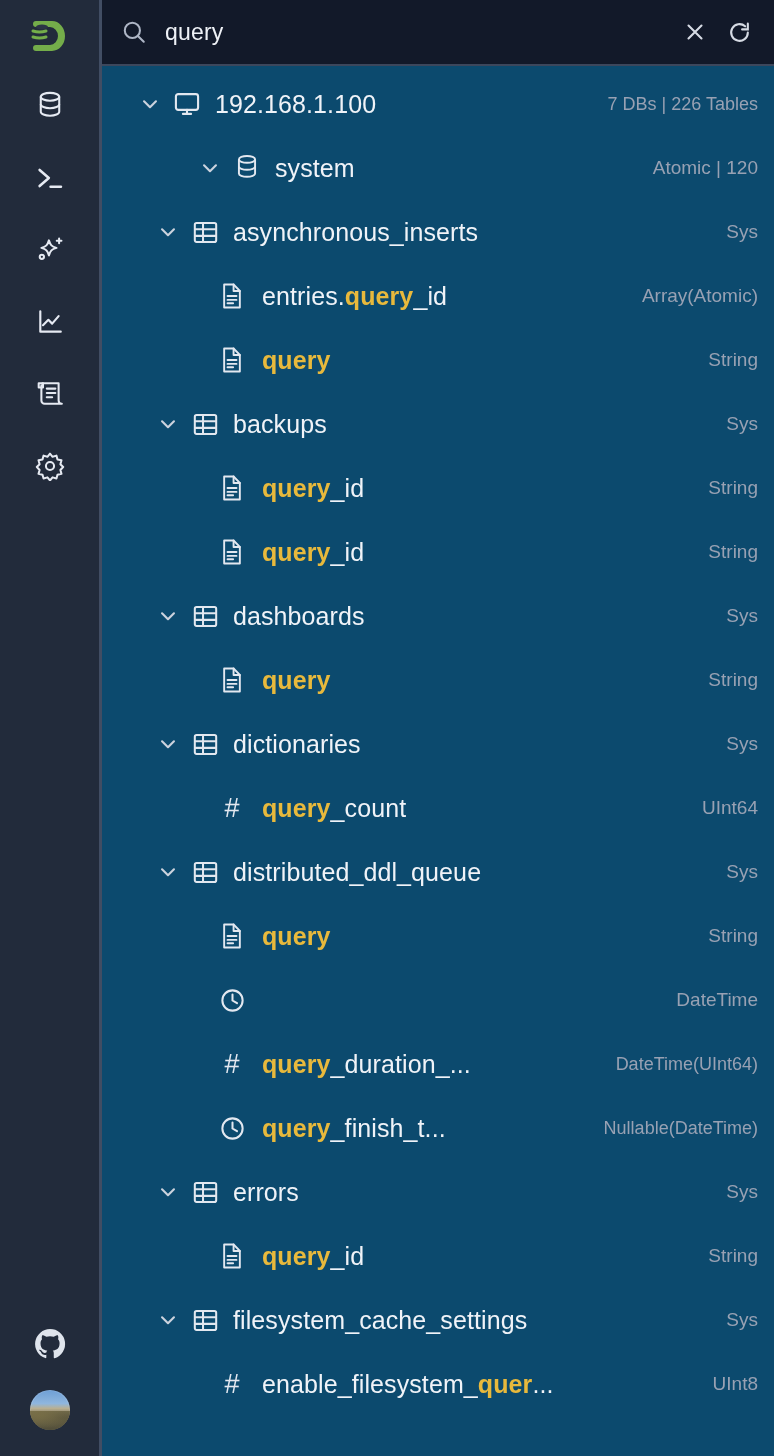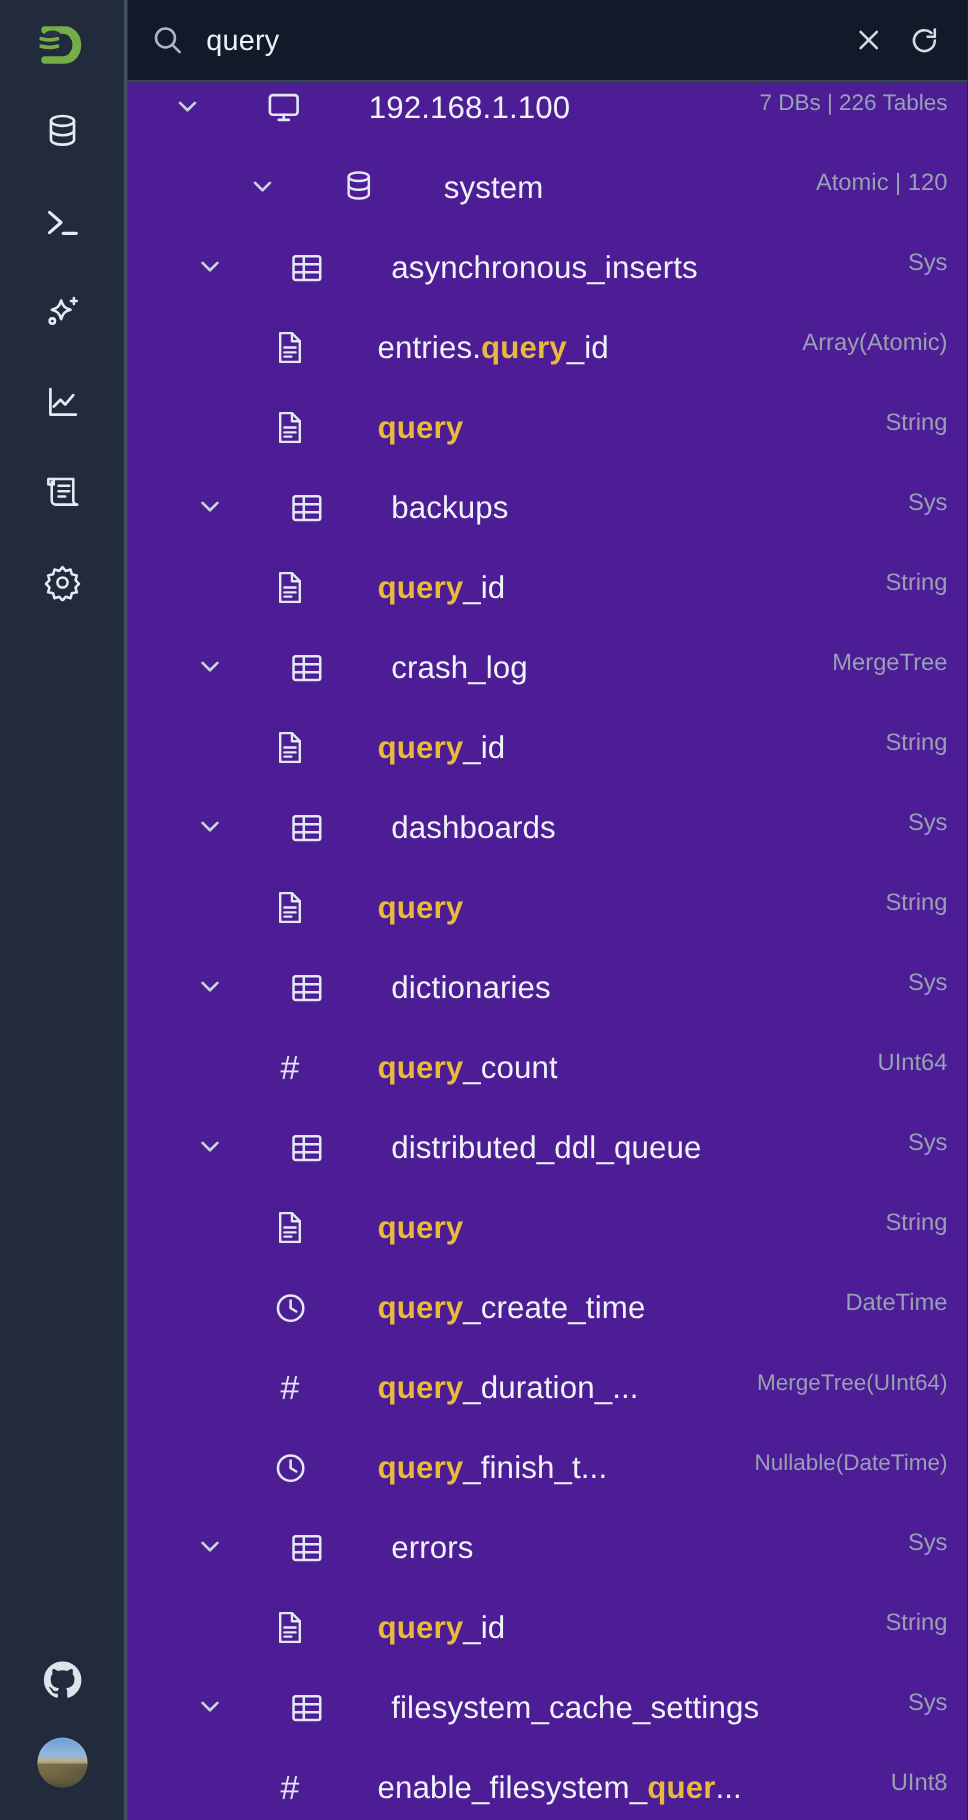--- a/index.html
+++ b/index.html
@@ -39,43 +39,43 @@
   #avatar::after{
     content:""; position:absolute; left:-6px; right:-6px; top:52%; height:50%;
     background:
       radial-gradient(ellipse at 30% 20%, rgba(120,110,70,.9), transparent 60%),
       radial-gradient(ellipse at 75% 35%, rgba(90,85,60,.9), transparent 60%),
       linear-gradient(#7b7350, #4e4b38);
   }
   .vdiv { position:absolute; left:99px; top:0; width:3px; height:1456px; background:#414d63; z-index:5; }
 
   
-  #main { flex:1 1 auto; height:100%; background:#4c1d95; display:flex; flex-direction:column; position:relative; }
+  #main { flex:1 1 auto; height:100%; background:#0c4a6e; display:flex; flex-direction:column; position:relative; }
 
   #searchbar {
     height:66px; flex:0 0 66px;
     display:flex; align-items:center;
     padding:0 18px 0 22px;
     border-bottom:2px solid #3c475c;
     background:#121929;
   }
   #searchbar .s-icon { width:26px; height:26px; flex:0 0 26px; color:#aeb6c6; margin-right:18px; }
   #search-input {
     flex:1 1 auto; background:transparent; border:none; outline:none;
     color:#eef1f6; font-size:23px; font-family:"Liberation Sans", sans-serif;
     letter-spacing:.2px;
   }
   #search-input::placeholder { color:#6d7788; }
   #searchbar .act { width:34px; height:34px; display:flex; align-items:center; justify-content:center; color:#d6dbe4; cursor:pointer; margin-left:10px; }
 
   #tree { flex:1 1 auto; overflow:hidden; padding-top:6px; }
 
   .row {
-    height:64px; display:flex; align-items:flex-start;
-    padding-right:16px; cursor:pointer; white-space:nowrap;gap:40px;
+    height:64px; display:flex; align-items:center;
+    padding-right:16px; cursor:pointer; white-space:nowrap;
   }
   .chev { width:26px; height:26px; flex:0 0 26px; color:#ccd3de; display:flex; align-items:center; justify-content:center; margin-right:10px; }
   .rowicon { width:28px; height:28px; flex:0 0 28px; color:#e3e8f0; display:flex; align-items:center; justify-content:center; margin-right:14px; }
   .hashicon { font-size:27px; color:#e3e8f0; line-height:1; font-weight:400; }
   .label { color:#f0f3f8; font-size:25px; letter-spacing:.1px; overflow:hidden; text-overflow:clip; }
   .label .hl { color:#e8b93c; font-weight:bold; }
   .meta { margin-left:auto; color:#98a1b3; font-size:19px; padding-left:14px; flex:0 0 auto; }
   .meta.small { font-size:18px; }
 
   
@@ -284,35 +284,20 @@
           <span class="rowicon">
             <svg width="26" height="28" viewBox="0 0 22 25" fill="none" stroke="currentColor" stroke-width="1.7" stroke-linejoin="round" stroke-linecap="round">
               <path d="M4 2.2 h8.4 L18 8 v14.8 H4 z"></path>
               <path d="M12.4 2.2 V8 H18"></path>
               <path d="M7 12.5 h8 M7 16 h8 M7 19 h5"></path>
             </svg>
           </span>
           <span class="label"><span class="hl">query</span>_id</span>
           <span class="meta">String</span>
         </div>
-        <div class="row lvl2">
-          <span class="chev">
-            <svg width="22" height="22" viewBox="0 0 24 24" fill="none" stroke="currentColor" stroke-width="2.3" stroke-linecap="round" stroke-linejoin="round">
-              <path d="M5.5 9 L12 15.5 L18.5 9"></path>
-            </svg>
-          </span>
-          <span class="rowicon">
-            <svg width="27" height="27" viewBox="0 0 24 24" fill="none" stroke="currentColor" stroke-width="1.8" stroke-linejoin="round">
-              <rect x="2.5" y="3.5" width="19" height="17" rx="1.6"></rect>
-              <path d="M2.5 9.2 h19 M2.5 15 h19 M9.8 3.5 v17"></path>
-            </svg>
-          </span>
-          <span class="label">crash_log</span>
-          <span class="meta">MergeTree</span>
-        </div>
         <div class="row lvl3">
           <span class="rowicon">
             <svg width="26" height="28" viewBox="0 0 22 25" fill="none" stroke="currentColor" stroke-width="1.7" stroke-linejoin="round" stroke-linecap="round">
               <path d="M4 2.2 h8.4 L18 8 v14.8 H4 z"></path>
               <path d="M12.4 2.2 V8 H18"></path>
               <path d="M7 12.5 h8 M7 16 h8 M7 19 h5"></path>
             </svg>
           </span>
           <span class="label"><span class="hl">query</span>_id</span>
           <span class="meta">String</span>
@@ -391,29 +376,28 @@
           <span class="label"><span class="hl">query</span></span>
           <span class="meta">String</span>
         </div>
         <div class="row lvl3">
           <span class="rowicon">
             <svg width="27" height="27" viewBox="0 0 24 24" fill="none" stroke="currentColor" stroke-width="1.8" stroke-linecap="round">
               <circle cx="12" cy="12" r="9"></circle>
               <path d="M12 6.6 V12 l4 2.4"></path>
             </svg>
           </span>
-          <span class="label"><span class="hl">query</span>_create_time</span>
           <span class="meta">DateTime</span>
         </div>
         <div class="row lvl3">
           <span class="rowicon">
             <span class="hashicon">#</span>
           </span>
           <span class="label"><span class="hl">query</span>_duration_...</span>
-          <span class="meta small">MergeTree(UInt64)</span>
+          <span class="meta small">DateTime(UInt64)</span>
         </div>
         <div class="row lvl3">
           <span class="rowicon">
             <svg width="27" height="27" viewBox="0 0 24 24" fill="none" stroke="currentColor" stroke-width="1.8" stroke-linecap="round">
               <circle cx="12" cy="12" r="9"></circle>
               <path d="M12 6.6 V12 l4 2.4"></path>
             </svg>
           </span>
           <span class="label"><span class="hl">query</span>_finish_t...</span>
           <span class="meta small">Nullable(DateTime)</span>

